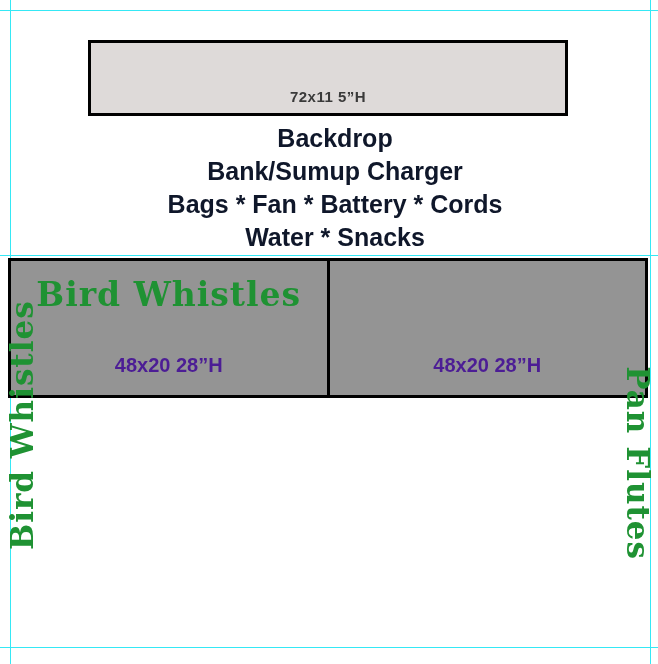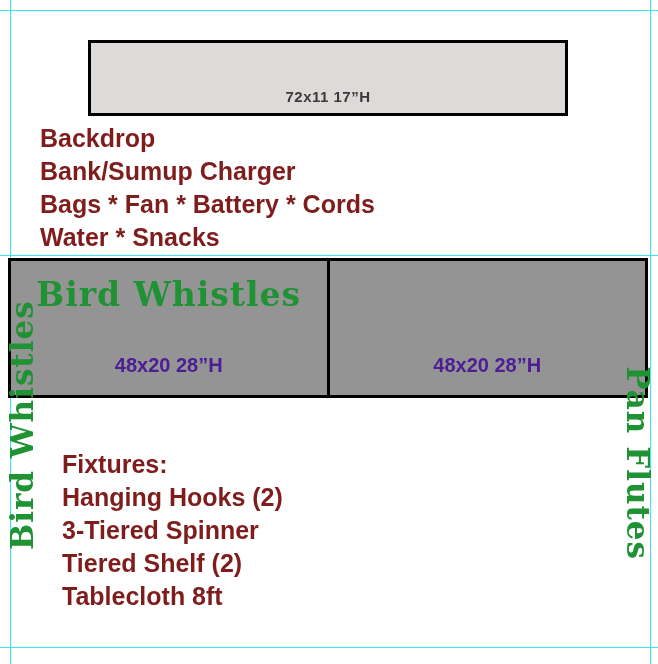--- a/index.html
+++ b/index.html
@@ -52,24 +52,24 @@
     bottom: 8px;
     text-align: center;
     font-size: 15px;
     font-weight: bold;
     color: #3A3A3A;
     letter-spacing: 0.5px;
   }
 
   
   .blue-note {
-    color: #7f1d1d;
+    color: #0f172a;
     font-size: 25px;
     font-weight: bold;
-    text-align: left;
+    text-align: center;
     line-height: 1.32;
     white-space: pre-line;
   }
 
   #supplies-note {
     position: absolute;
     left: 40px;
     top: 122px;
     width: 590px;
   }
@@ -164,40 +164,35 @@
 
 <div id="canvas">
 
   <div class="guide guide-v" id="guide-left"></div>
   <div class="guide guide-v" id="guide-right"></div>
   <div class="guide guide-h" id="guide-top"></div>
   <div class="guide guide-h" id="guide-bottom"></div>
   <div class="guide guide-h" id="guide-mid-upper"></div>
 
   <div id="backdrop-table">
-    <div id="backdrop-table-dimension">72x11  17”H</div>
+    <div id="backdrop-table-dimension">72x11  5”H</div>
   </div>
 
   <div id="supplies-note" class="blue-note">Backdrop
 Bank/Sumup Charger
 Bags * Fan * Battery * Cords
 Water * Snacks</div>
 
   <div id="tables-row">
     <div class="product-table">
       <div class="product-table-title">Bird Whistles</div>
       <div class="product-table-dimension">48x20  28”H</div>
     </div>
     <div class="product-table">
       <div class="product-table-dimension">48x20  28”H</div>
     </div>
   </div>
 
   <div class="side-banner" id="side-banner-left">Bird Whistles</div>
   <div class="side-banner" id="side-banner-right">Pan Flutes</div>
 
-  <div id="fixtures-note" class="blue-note">Fixtures:
-Hanging Hooks (2)
-3-Tiered Spinner
-Tiered Shelf (2)
-Tablecloth 8ft</div>
 
 </div>
 
 </body></html>

